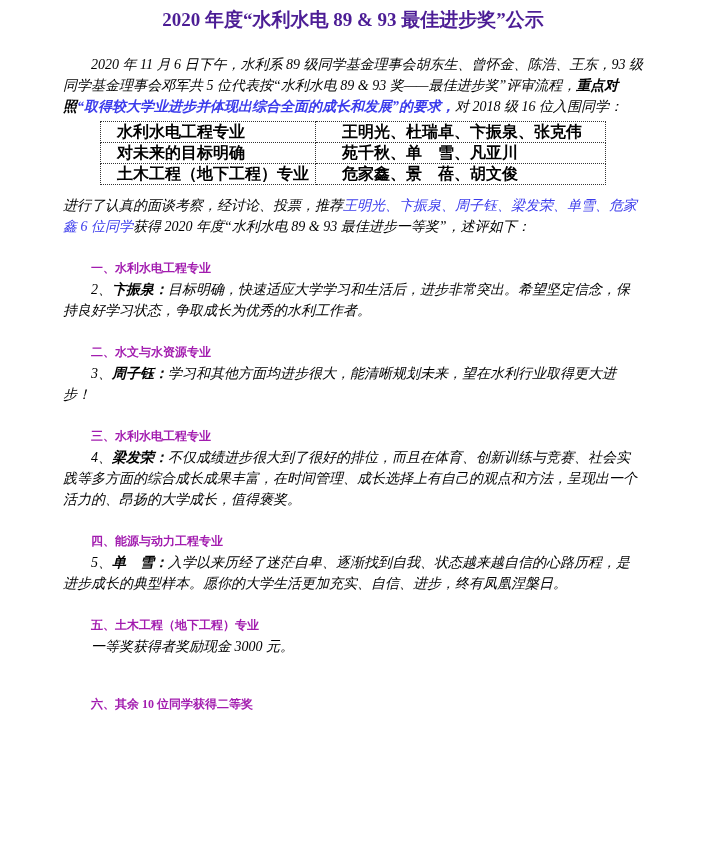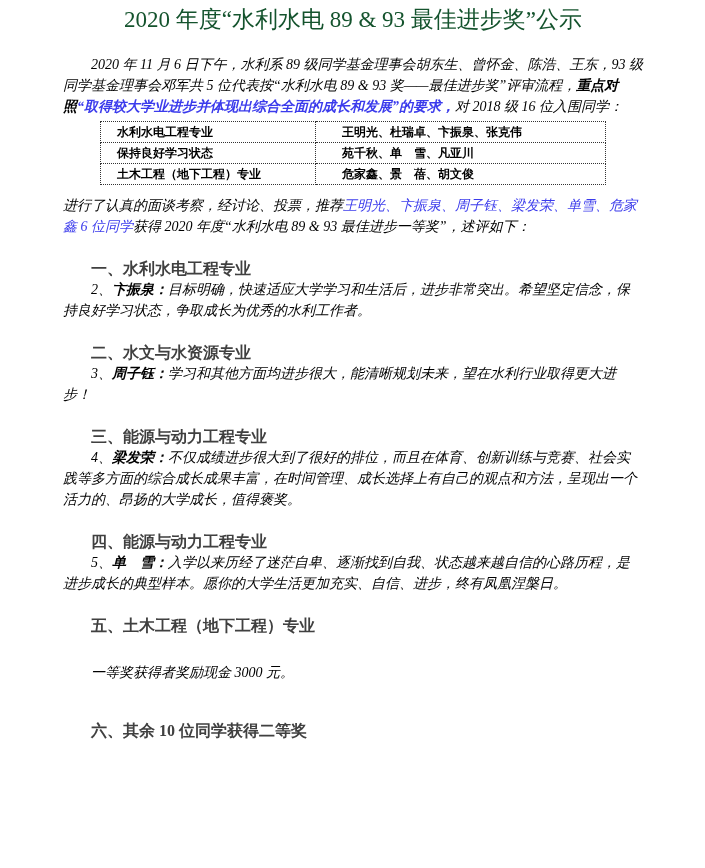--- a/index.html
+++ b/index.html
@@ -4,78 +4,78 @@
 <style>
   html, body { margin:0; padding:0; background:#fff; }
   .page {
     width:705px; min-height:868px; box-sizing:border-box;
     padding:6px 62px 20px 63px;
     font-family:"Liberation Serif","DejaVu Serif",serif;
     font-size:14px; line-height:21px; color:#000;
     background:#fff;
   }
   .title {
-    font-size:23px; font-weight:normal; color:#14532d;
+    font-size:19px; font-weight:bold; color:#4c1d95;
     text-align:center; margin:2px 0 22px 0; line-height:24px;
   }
   .para { margin:0;font-style:italic; }
   .indent { text-indent:28px; }
   .b { font-weight:bold; }
   .blue { color:#3b3bec; }
   .bblue { font-weight:bold; color:#3b3bec; }
   .heading {
-    color:#404040; font-size:16px; font-weight:bold;
+    color:#a21caf; font-size:12px; font-weight:bold;
     margin:21px 0 0 0; text-indent:28px; line-height:21px;
   }
   table.nominees { border-collapse:collapse; margin:4px 0 10px 37px; }
   .nominees td {
     border:1px dotted #333; height:20px; padding:0;
-    font-weight:bold; font-size:12px; line-height:20px;
+    font-weight:bold; font-size:16px; line-height:20px;
     font-family:"Liberation Serif","DejaVu Serif",serif;
   }
   td.major { width:215px; padding-left:16px; box-sizing:border-box; }
   td.students { width:290px; padding-left:26px; box-sizing:border-box; }
-  .gap-md { margin-top:26px; }
+  .gap-md { }
   .gap-lg { margin-top:37px; }
 </style>
 </head>
 <body>
 
 <div class="page">
 
   <h1 class="title">2020 年度“水利水电 89 &amp; 93 最佳进步奖”公示</h1>
 
   <p class="para indent"><span>2020 年 11 月 6 日下午，水利系 89 级同学基金理事会胡东生、曾怀金、陈浩、王东，93 级同学基金理事会邓军共 5 位代表按“水利水电 89 &amp; 93 奖——最佳进步奖”评审流程，</span><span class="b">重点对照</span><span class="bblue">“取得较大学业进步并体现出综合全面的成长和发展”的要求，</span><span>对 2018 级 16 位入围同学：</span></p>
 
   <table class="nominees">
     <tbody>
       <tr>
         <td class="major">水利水电工程专业</td>
         <td class="students">王明光、杜瑞卓、卞振泉、张克伟</td>
       </tr>
       <tr>
-        <td class="major">保持良好学习状态</td>
+        <td class="major">对未来的目标明确</td>
         <td class="students">苑千秋、单　雪、凡亚川</td>
       </tr>
       <tr>
         <td class="major">土木工程（地下工程）专业</td>
         <td class="students">危家鑫、景　蓓、胡文俊</td>
       </tr>
     </tbody>
   </table>
 
   <p class="para"><span>进行了认真的面谈考察，经讨论、投票，推荐</span><span class="blue">王明光、卞振泉、周子钰、梁发荣、单雪、危家鑫 6 位同学</span><span>获得 2020 年度“水利水电 89 &amp; 93 最佳进步一等奖”，述评如下：</span></p>
 
   <h3 class="heading">一、水利水电工程专业</h3>
   <p class="para indent"><span>2、</span><span class="b">卞振泉：</span><span>目标明确，快速适应大学学习和生活后，进步非常突出。希望坚定信念，保持良好学习状态，争取成长为优秀的水利工作者。</span></p>
 
   <h3 class="heading">二、水文与水资源专业</h3>
   <p class="para indent"><span>3、</span><span class="b">周子钰：</span><span>学习和其他方面均进步很大，能清晰规划未来，望在水利行业取得更大进步！</span></p>
 
-  <h3 class="heading">三、能源与动力工程专业</h3>
+  <h3 class="heading">三、水利水电工程专业</h3>
   <p class="para indent"><span>4、</span><span class="b">梁发荣：</span><span>不仅成绩进步很大到了很好的排位，而且在体育、创新训练与竞赛、社会实践等多方面的综合成长成果丰富，在时间管理、成长选择上有自己的观点和方法，呈现出一个活力的、昂扬的大学成长，值得褒奖。</span></p>
 
   <h3 class="heading">四、能源与动力工程专业</h3>
   <p class="para indent"><span>5、</span><span class="b">单　雪：</span><span>入学以来历经了迷茫自卑、逐渐找到自我、状态越来越自信的心路历程，是进步成长的典型样本。愿你的大学生活更加充实、自信、进步，终有凤凰涅槃日。</span></p>
 
   <h3 class="heading">五、土木工程（地下工程）专业</h3>
 
   <p class="para indent gap-md">一等奖获得者奖励现金 3000 元。</p>
 
   <h3 class="heading gap-lg">六、其余 10 位同学获得二等奖</h3>

